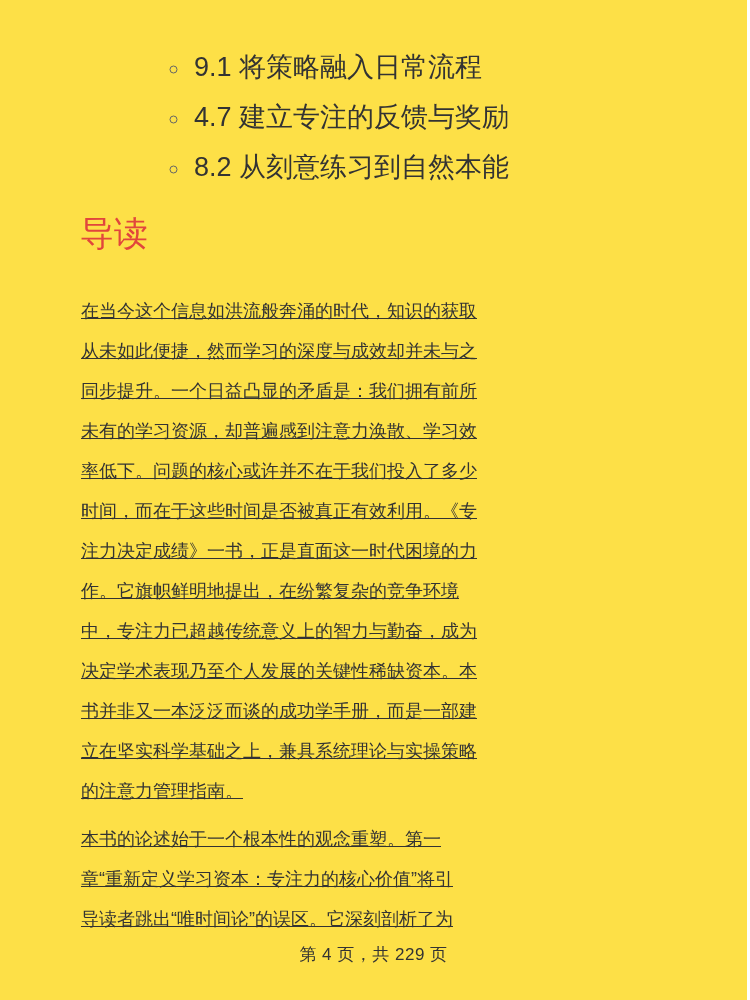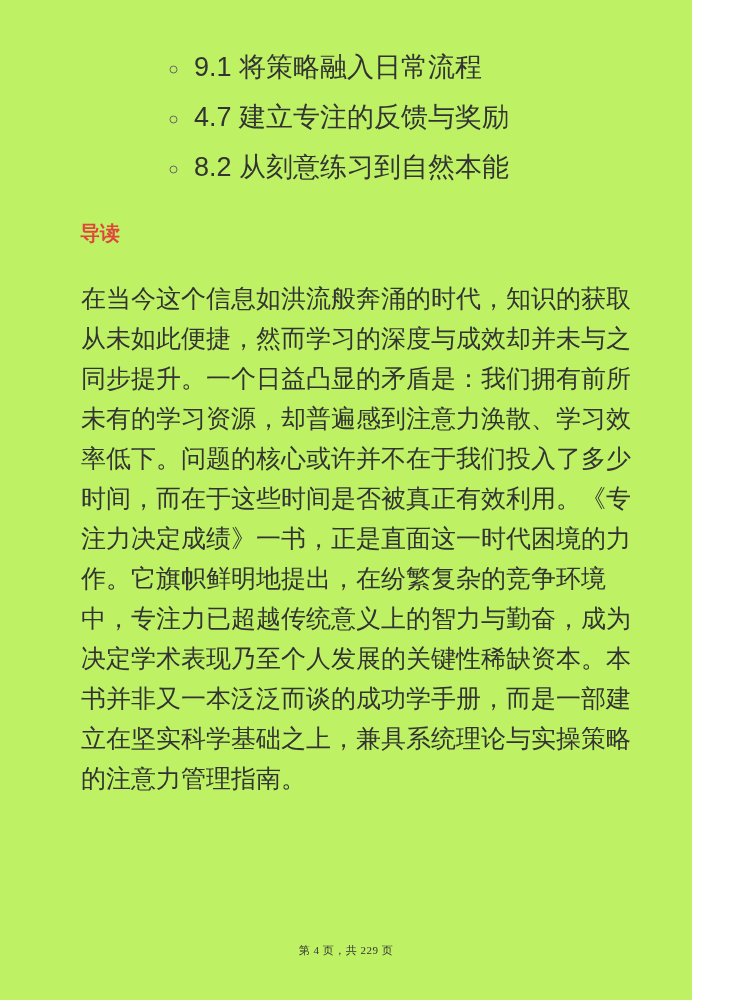--- a/index.html
+++ b/index.html
@@ -1,20 +1,20 @@
 <!DOCTYPE html>
 <html><head>
 <meta charset="utf-8">
 <style>
   html, body { margin: 0; padding: 0; background: #ffffff; }
   .page {
     position: relative;
-    width: 692px;
+    width: 747px;
     height: 1000px;
-    background: #bef264;
+    background: #fde047;
     overflow: hidden;
     color: #333333;
     font-family: "Liberation Sans", "DejaVu Sans", sans-serif;
   }
   ul.toc {
     margin: 42px 0 0 0;
     padding: 0 0 0 190px;
     list-style-type: circle;
     font-size: 27px;
     color: #333333;
@@ -22,45 +22,46 @@
   ul.toc li {
     line-height: 50px;
     padding-left: 4px;
   }
   ul.toc li::marker {
     color: #666666;
     font-size: 22px;
   }
   h2.section-heading {
     margin: 22px 0 0 80px;
-    font-size: 20px;
+    font-size: 34px;
     line-height: 38px;
-    font-weight: bold;
+    font-weight: normal;
     color: #e1463c;
   }
   p.body-para {
     width: 615px;
-    margin: 26px 0 0 81px;
-    font-size: 25px;
+    margin: 39px 0 0 81px;
+    font-size: 18px;
     line-height: 40px;
     color: #333333;
     white-space: pre-line;
     word-break: break-all;
+    text-decoration: underline;
   }
   p.body-para + p.body-para {
     margin-top: 8px;
   }
   .page-footer {
     position: absolute;
     left: 0;
     right: 0;
     top: 943px;
     text-align: center;
-    font-family: Liberation Serif, serif;
-    font-size: 11px;
+    font-family: Liberation Sans, sans-serif;
+    font-size: 17px;
     color: #333333;
     letter-spacing: 0.5px;
   }
 </style>
 </head>
 <body>
 
 <div class="page">
 
   <ul class="toc">
@@ -84,16 +85,19 @@
 率低下。问题的核心或许并不在于我们投入了多少
 时间，而在于这些时间是否被真正有效利用。《专
 注力决定成绩》一书，正是直面这一时代困境的力
 作。它旗帜鲜明地提出，在纷繁复杂的竞争环境
 中，专注力已超越传统意义上的智力与勤奋，成为
 决定学术表现乃至个人发展的关键性稀缺资本。本
 书并非又一本泛泛而谈的成功学手册，而是一部建
 立在坚实科学基础之上，兼具系统理论与实操策略
 的注意力管理指南。</p>
 
+  <p class="body-para">本书的论述始于一个根本性的观念重塑。第一
+章“重新定义学习资本：专注力的核心价值”将引
+导读者跳出“唯时间论”的误区。它深刻剖析了为</p>
 
   <div class="page-footer">第 4 页，共 229 页</div>
 
 </div>
 
 </body></html>

